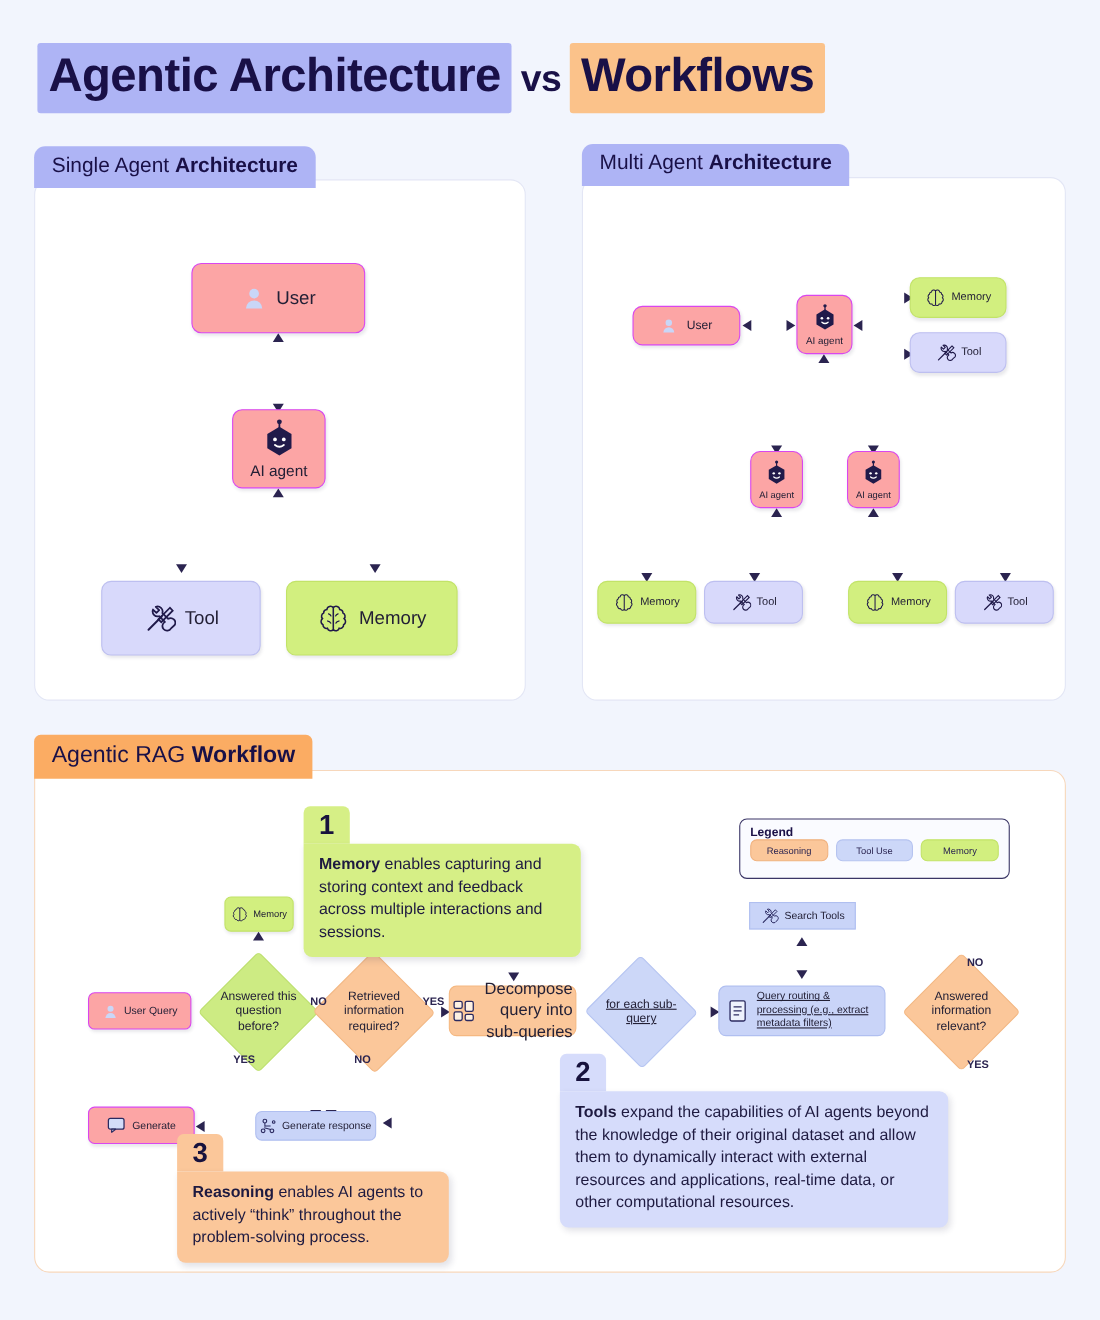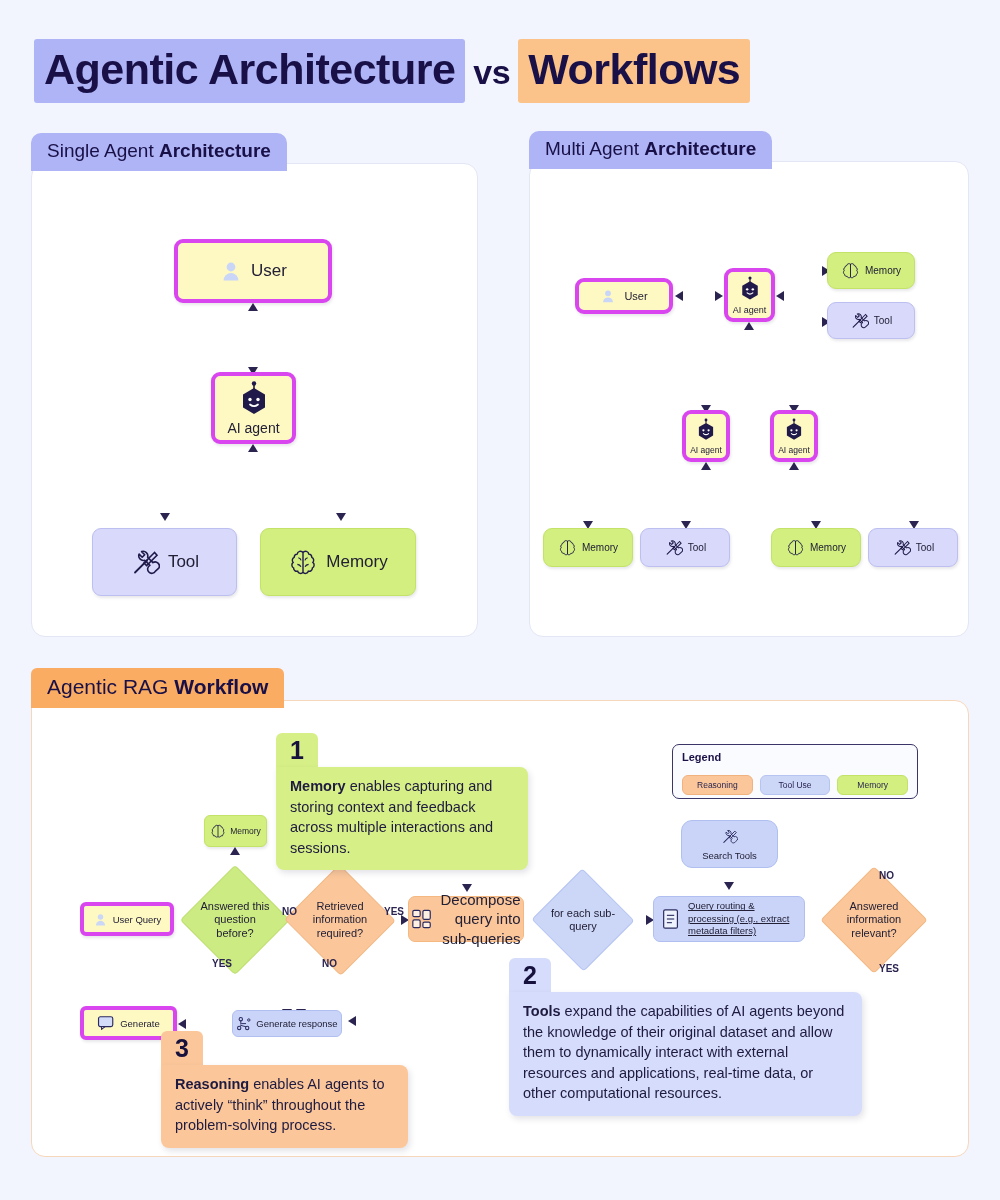--- a/index.html
+++ b/index.html
@@ -60,21 +60,21 @@
   
   .node {
     position:absolute;
     display:flex; align-items:center; justify-content:center;
     gap:8px;
     border-radius:9px;
     font-size:15px; color:#232036;
     text-align:center;
     z-index:6;
   }
-  .node.white  { background:#fef9c3; border:4px solid #d946ef; box-shadow:1px 2px 3px rgba(30,30,60,.10); }
+  .node.white  { background:#fca5a5; border:1px solid #d946ef; box-shadow:1px 2px 3px rgba(30,30,60,.10); }
   .node.purple { background:#d8d9fb; border:1px solid #bdbff0; box-shadow:1px 2px 3px rgba(30,30,60,.10); }
   .node.green  { background:#d2ef7f; border:1px solid #c2e368; box-shadow:1px 2px 3px rgba(30,30,60,.10); }
   .node.lblue  { background:#c9d4f8; border:1px solid #b0bff0; }
   .node.lorange{ background:#fbc79a; border:1px solid #f5b881; }
 
   .node.col { flex-direction:column; gap:3px; }
   .node .lbl { white-space:nowrap; }
 
   
   .icon { display:inline-flex; align-items:center; justify-content:center; flex:0 0 auto; }
@@ -129,21 +129,21 @@
   .callout.green .num, .callout.green .body { background:#d6ef86; }
   .callout.blue  .num, .callout.blue  .body { background:#d6dcfb; }
   .callout.orange .num, .callout.orange .body { background:#fbc79a; }
 
   
   #legend {
     position:absolute; left:672px; top:744px; width:246px; height:55px;
     background:#fafbff; border:1.6px solid #3a3566; border-radius:7px;
     z-index:9; padding:6px 9px;
   }
-  #legend .ltitle { font-size:11px; font-weight:bold; color:#1b1147; margin-bottom:12px; }
+  #legend .ltitle { font-size:11px; font-weight:bold; color:#1b1147; margin-bottom:0; }
   #legend .chips { display:flex; gap:7px; }
   #legend .chip {
     flex:1; text-align:center; font-size:8.5px; padding:4px 0;
     border-radius:6px; color:#2a2450;
   }
   #legend .chip.reasoning { background:#fbc79a; border:1px solid #f0b27f; }
   #legend .chip.tool      { background:#ccd7f8; border:1px solid #b6c4f0; }
   #legend .chip.memory    { background:#d2ef7f; border:1px solid #c2e368; }
 </style>
 </head>
@@ -377,21 +377,21 @@
     <svg width="16" height="16" viewBox="0 0 32 32">
         <path d="M16 4.5v23M16 6a3.4 3.4 0 0 0-6.2 1.6A3.5 3.5 0 0 0 6.6 11a3.4 3.4 0 0 0-1.1 5.4A3.6 3.6 0 0 0 6 22.4a3.4 3.4 0 0 0 4.3 3.4A3.3 3.3 0 0 0 16 27M16 6a3.4 3.4 0 0 1 6.2 1.6A3.5 3.5 0 0 1 25.4 11a3.4 3.4 0 0 1 1.1 5.4A3.6 3.6 0 0 1 26 22.4a3.4 3.4 0 0 1-4.3 3.4A3.3 3.3 0 0 1 16 27" fill="none" stroke="#201a4a" stroke-width="1.7"></path>
       </svg>
   </span>
   <span class="lbl" style="font-size:8.5px;">Memory</span>
 </div>
 <div class="conn v" style="left:234px; top:855px; height:28px;"></div>
 <div class="arrow up" style="left:230px; top:847px;"></div>
 <div class="arrow down" style="left:230px; top:879px;"></div>
 
-<div class="node lblue" style="left:681px; top:820px; width:97px; height:48px; gap:5px; border-radius:11px;flex-direction:column;">
+<div class="node lblue" style="left:681px; top:820px; width:97px; height:25px; gap:5px; border-radius:0;">
   <span class="icon">
     <svg width="17" height="17" viewBox="0 0 30 30">
         <path d="M5 25.5l12-12" stroke="#2b2a60" stroke-width="1.8" fill="none" stroke-linecap="round"></path>
         <path d="M24.5 5.5l-10.5 10.5 2.6 2.6L27 8.2z" fill="none" stroke="#2b2a60" stroke-width="1.6"></path>
         <path d="M25.5 24.2a4.2 4.2 0 1 1-5.6-5.8l-5.2-5.2a4.6 4.6 0 0 1-5.6-6.1l3.1 3.1 2.5-2.5-3.1-3.1a4.6 4.6 0 0 1 6 5.7l5.3 5.3a4.2 4.2 0 0 1 5.9 5.6z" fill="none" stroke="#2b2a60" stroke-width="1.6" stroke-linejoin="round"></path>
       </svg>
   </span>
   <span class="lbl" style="font-size:9.5px;">Search Tools</span>
 </div>
 <div class="conn v" style="left:728px; top:858px; height:28px;"></div>
@@ -450,21 +450,21 @@
       <rect x="13" y="2.5" width="8" height="10" rx="1.6" fill="#fdf0e2" stroke="#2b2a60" stroke-width="1.3"></rect>
       <rect x="2" y="13" width="8" height="8.5" rx="1.6" fill="#fdf0e2" stroke="#2b2a60" stroke-width="1.3"></rect>
       <rect x="13" y="15.5" width="8" height="6" rx="1.6" fill="#fdf0e2" stroke="#2b2a60" stroke-width="1.3"></rect>
     </svg>
   </span>
   <span class="lbl" style="font-size:15px; white-space:normal; text-align:right; line-height:1.3;">Decompose query into sub-queries</span>
 </div>
 <div class="conn h" style="left:525px; top:919px; width:20px;"></div>
 <div class="arrow right" style="left:541px; top:915px;"></div>
 
-<div class="diamond blue" style="left:546px; top:884px; width:74px; height:72px;">
+<div class="diamond blue" style="left:546px; top:884px; width:74px; height:72px;text-decoration:underline;">
   <span class="dshape"></span>
   <span class="dtxt">for each sub-query</span>
 </div>
 <div class="conn h" style="left:622px; top:919px; width:28px;"></div>
 <div class="arrow right" style="left:646px; top:915px;"></div>
 
 <div class="node lblue" style="left:653px; top:896px; width:152px; height:46px; gap:7px; border-radius:7px; padding:0 7px;text-decoration:underline;">
   <span class="icon">
     <svg width="20" height="22" viewBox="0 0 20 24">
       <rect x="2" y="2" width="15" height="20" rx="1.6" fill="#eef2fd" stroke="#2b2a60" stroke-width="1.3"></rect>

